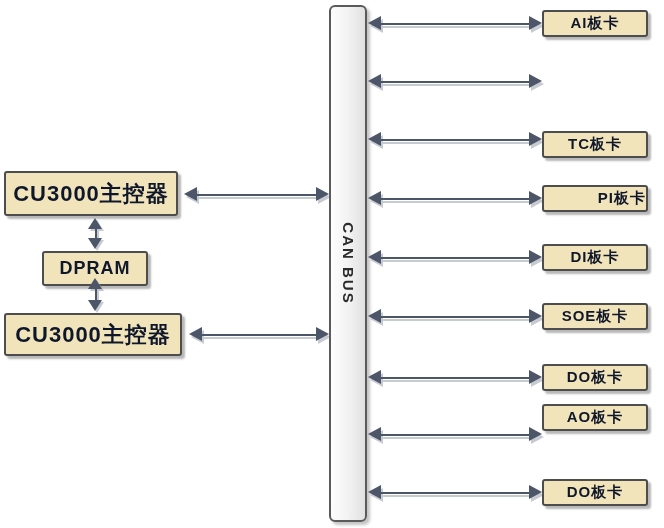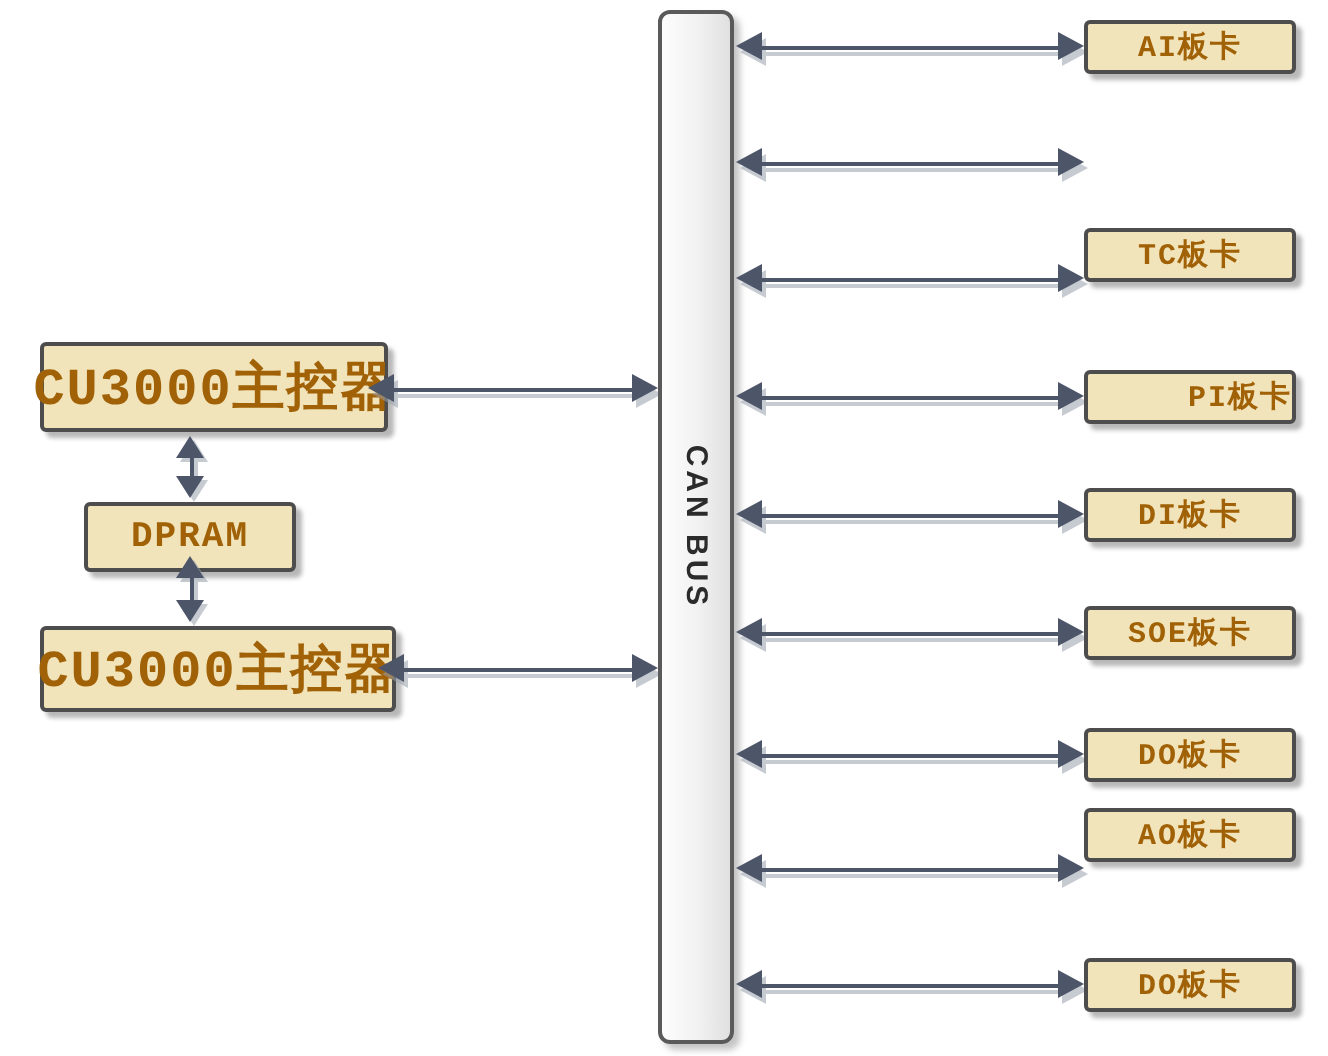--- a/index.html
+++ b/index.html
@@ -16,26 +16,25 @@
   .node {
     position: absolute;
     background: #f2e4ba;
     border: 2px solid #4d4d4d;
     border-radius: 3px;
     box-shadow: 3px 3px 2px rgba(125,125,125,0.55);
     display: flex;
     align-items: center;
     justify-content: center;
     font-weight: bold;
-    color: #a16207;
+    color: #0f172a;
     box-sizing: border-box;
     white-space: nowrap;
-    font-family: Liberation Mono, monospace;
-  }
-  .controller { left: 20px; width: 174px; height: 45px; font-size: 26px; letter-spacing: 1px; text-align: center; }
+  }
+  .controller { left: 4px; width: 174px; height: 45px; font-size: 22px; letter-spacing: 1px; text-align: center; }
   .controller.top { top: 171px; }
   .controller.bottom { top: 313px; width: 178px; height: 43px; }
   .dpram { left: 42px; top: 251px; width: 106px; height: 35px; font-size: 18px; letter-spacing: 1px; }
   .card { left: 542px; width: 106px; height: 27px; font-size: 15px; letter-spacing: 1px; }
 
   
   .bus {
     position: absolute;
     left: 329px; top: 5px; width: 38px; height: 517px;
     background: linear-gradient(to right, #fdfdfd 0%, #f1f1f1 55%, #e0e0e0 100%);
@@ -187,21 +186,21 @@
     </div>
   <div class="h-arrow" style="left:368px; top:485px; width:174px;">
       <span class="head-w"></span>
       <span class="shaft"></span>
       <span class="head-e"></span>
     </div>
 
   <div class="node card" style="top:10px;">
       <span>AI板卡</span>
     </div>
-  <div class="node card" style="top:114px;text-align:right;">
+  <div class="node card" style="top:131px;text-align:right;">
       <span>TC板卡</span>
     </div>
   <div class="node card" style="top:185px;justify-content:flex-end;">
       <span>PI板卡</span>
     </div>
   <div class="node card" style="top:303px;">
       <span>SOE板卡</span>
     </div>
   <div class="node card" style="top:244px;">
       <span>DI板卡</span>

